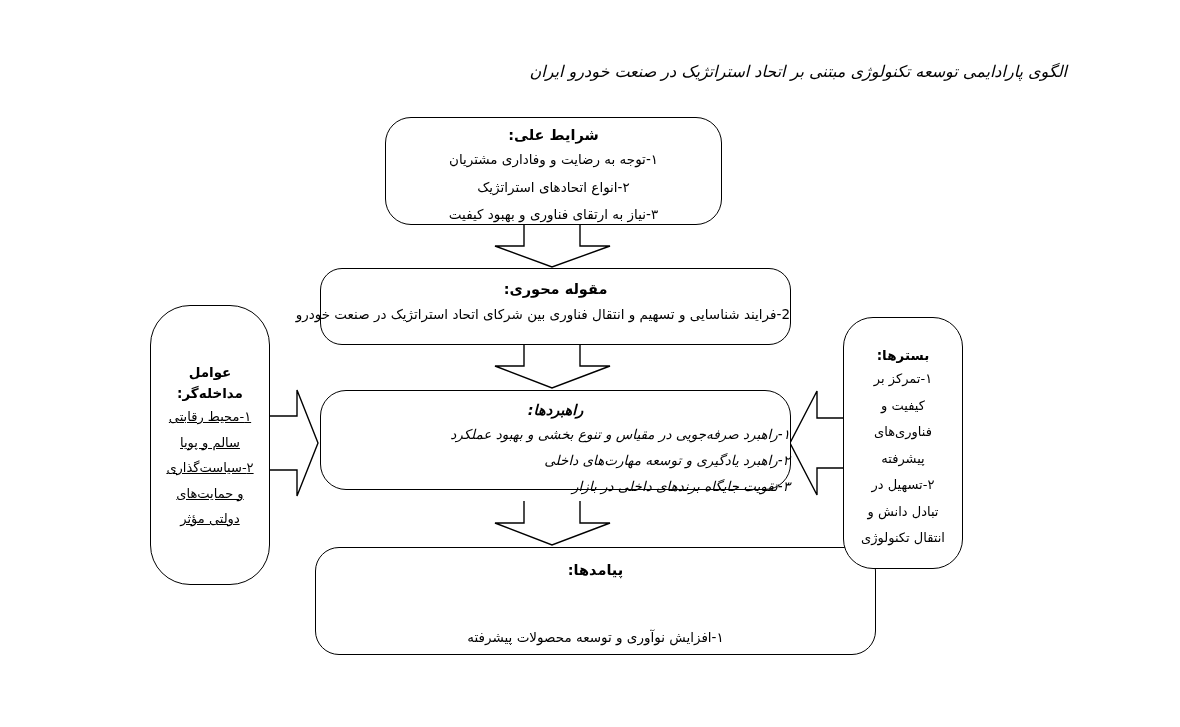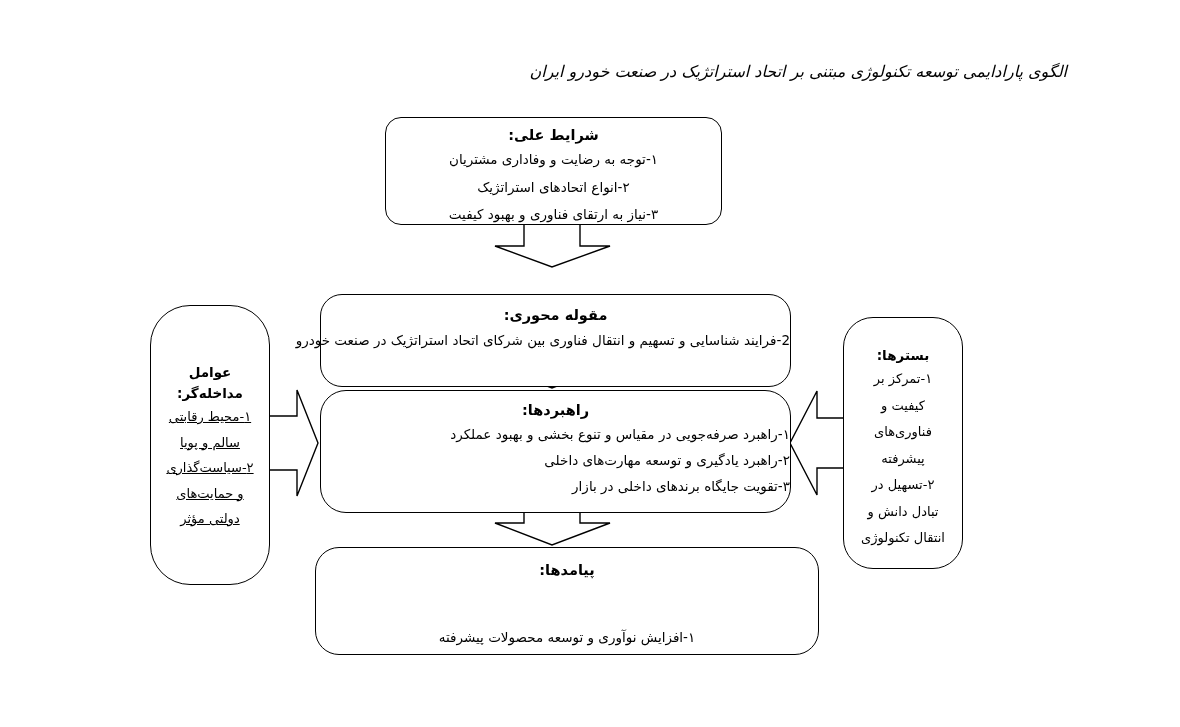--- a/index.html
+++ b/index.html
@@ -33,27 +33,27 @@
   .box-title{
     font-weight:bold;
     font-size:14.5px;
     line-height:21px;
   }
   .line{
     font-size:13.5px;
     white-space:nowrap;
   }
   
-  .box-causal{left:385px;top:117px;width:337px;height:108px;border-radius:16px;padding-top:7px;}
+  .box-causal{left:385px;top:117px;width:337px;height:108px;border-radius:26px;padding-top:7px;}
   .box-causal .line{line-height:27.5px;}
-  .box-core{left:320px;top:268px;width:471px;height:93px;border-radius:22px;padding-top:10px;margin-top:26px;}
+  .box-core{left:320px;top:268px;width:471px;height:77px;border-radius:22px;padding-top:10px;}
   .box-core .line{line-height:29px;}
-  .box-strategies{left:320px;top:390px;width:471px;height:123px;border-radius:26px;padding-top:9px;}
+  .box-strategies{left:320px;top:390px;width:471px;height:100px;border-radius:26px;padding-top:9px;font-style:italic;}
   .box-strategies .line{line-height:26px;text-align:right;}
-  .box-consequences{left:315px;top:547px;width:504px;height:108px;border-radius:24px;padding-top:12px;}
+  .box-consequences{left:315px;top:547px;width:561px;height:108px;border-radius:24px;padding-top:12px;}
   .box-consequences .line{line-height:26px;margin-top:43px;}
   .box-intervening{left:150px;top:305px;width:120px;height:280px;border-radius:40px;padding:44px 4px 0 4px;}
   .box-intervening .box-title{font-size:13.5px;line-height:21px;margin-top:12px;}
   .box-intervening .line{font-size:13px;line-height:25.5px;white-space:normal;text-decoration:underline;}
   .box-context{left:843px;top:317px;width:120px;height:252px;border-radius:30px;padding:26px 4px 0 4px;}
   .box-context .box-title{font-size:13.5px;line-height:22px;}
   .box-context .line{font-size:13px;line-height:26.5px;white-space:normal;}
 </style>
 </head>
 <body>

